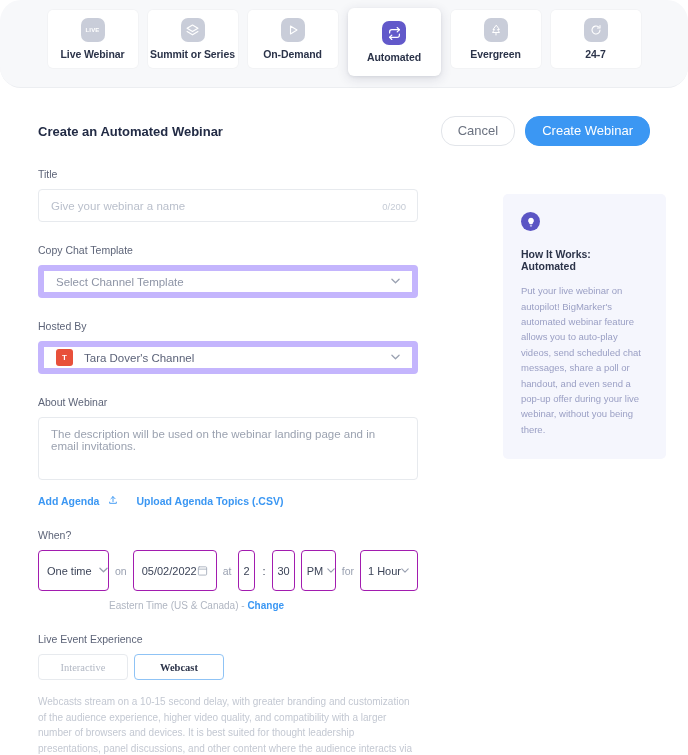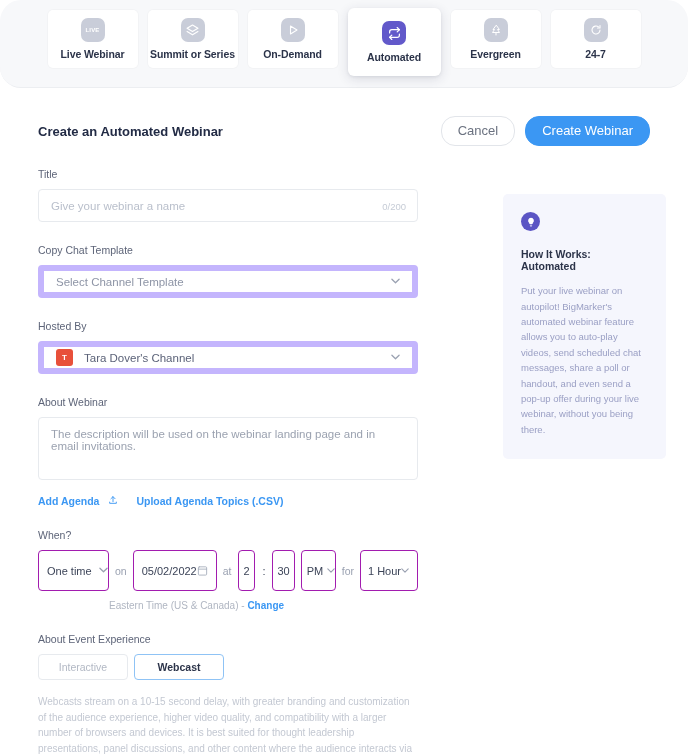--- a/index.html
+++ b/index.html
@@ -239,21 +239,21 @@
   .tz-row .link { font-size: 10px; display: inline; }
 
   
   .toggle-row { display: flex; gap: 6px; }
   .toggle-btn {
     min-width: 90px;
     height: 26px;
     border: 1px solid #e7eaee;
     border-radius: 4px;
     background: #fff;
-    font-family: Liberation Sans, sans-serif;
+    font-family: Liberation Serif, serif;
     font-size: 10.5px;
     color: #b2b8c4;
     cursor: pointer;
     padding: 0 14px;
   }
   .toggle-btn.selected {
     border-color: #8fc3f5;
     color: #2b3349;
     font-weight: bold;
   }
@@ -474,21 +474,21 @@
           </div>
 
         </div>
         <div class="tz-row">
           <span>Eastern Time (US &amp; Canada) -</span>
           <a class="link">Change</a>
         </div>
       </div>
 
       <div class="field">
-        <div class="field-label">About Event Experience</div>
+        <div class="field-label">Live Event Experience</div>
         <div class="toggle-row">
           <button class="toggle-btn">Interactive</button>
           <button class="toggle-btn selected">Webcast</button>
         </div>
         <div class="help-text">Webcasts stream on a 10-15 second delay, with greater branding and customization of the audience experience, higher video quality, and compatibility with a larger number of browsers and devices. It is best suited for thought leadership presentations, panel discussions, and other content where the audience interacts via Chat, Q&amp;A, Polls, and other features, but not via mic + webcam.</div>
       </div>
 
     </div>
 
     <div class="col-side">

